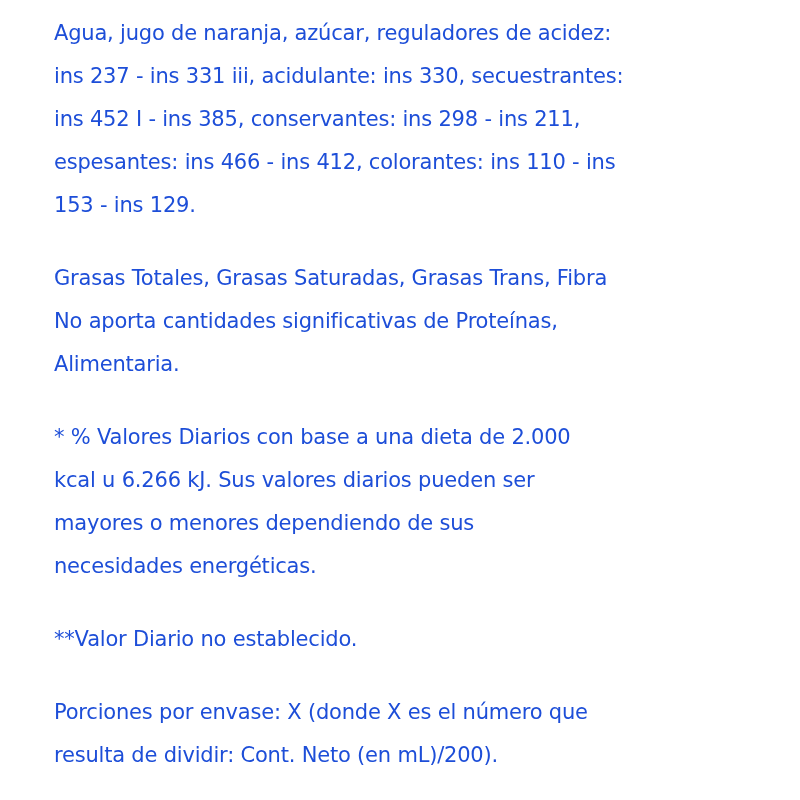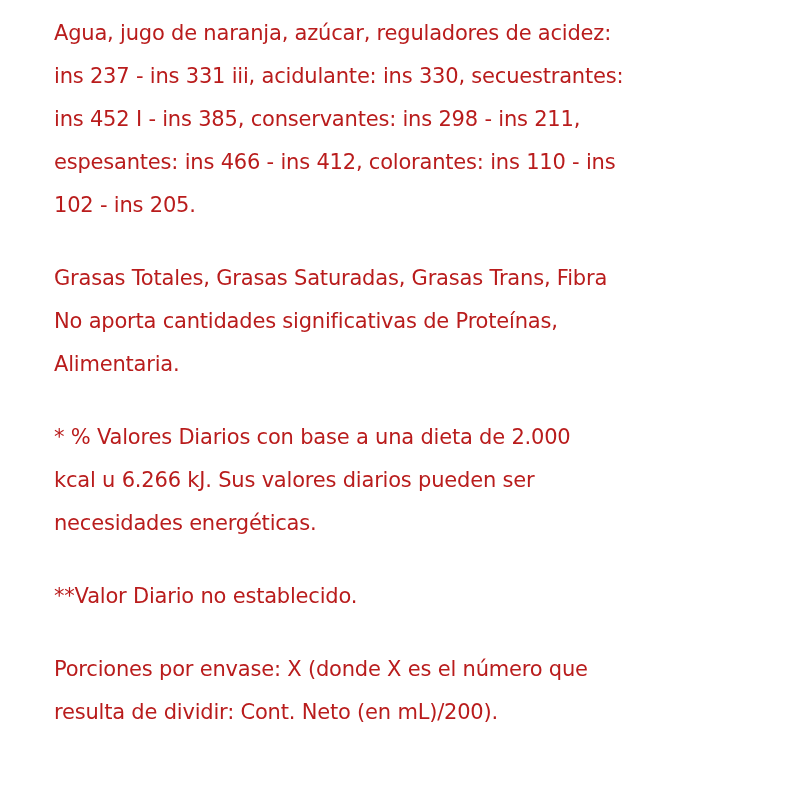--- a/index.html
+++ b/index.html
@@ -12,53 +12,54 @@
     }
     .page {
       position: relative;
       width: 800px;
       height: 800px;
       box-sizing: border-box;
       padding: 12px 40px 0 54px;
       font-family: "DejaVu Sans", sans-serif;
       font-size: 21px;
       line-height: 43px;
-      color: #b91c1c;
+      color: #1d4ed8;
       letter-spacing: -0.2px;
     }
     .para {
       margin: 0 0 30px 0;
     }
     .line {
       display: block;
       white-space: nowrap;
     }
   </style>
 </head>
 <body>
 
 <div class="page">
 
   <p class="para">
     <span class="line">Agua, jugo de naranja, azúcar, reguladores de acidez:</span>
     <span class="line">ins 237 - ins 331 iii, acidulante: ins 330, secuestrantes:</span>
     <span class="line">ins 452 I - ins 385, conservantes: ins 298 - ins 211,</span>
     <span class="line">espesantes: ins 466 - ins 412, colorantes: ins 110 - ins</span>
-    <span class="line">102 - ins 205.</span>
+    <span class="line">153 - ins 129.</span>
   </p>
 
   <p class="para">
     <span class="line">Grasas Totales, Grasas Saturadas, Grasas Trans, Fibra</span>
     <span class="line">No aporta cantidades significativas de Proteínas,</span>
     <span class="line">Alimentaria.</span>
   </p>
 
   <p class="para">
     <span class="line">* % Valores Diarios con base a una dieta de 2.000</span>
     <span class="line">kcal u 6.266 kJ. Sus valores diarios pueden ser</span>
+    <span class="line">mayores o menores dependiendo de sus</span>
     <span class="line">necesidades energéticas.</span>
   </p>
 
   <p class="para">
     <span class="line">**Valor Diario no establecido.</span>
   </p>
 
   <p class="para">
     <span class="line">Porciones por envase: X (donde X es el número que</span>
     <span class="line">resulta de dividir: Cont. Neto (en mL)/200).</span>

